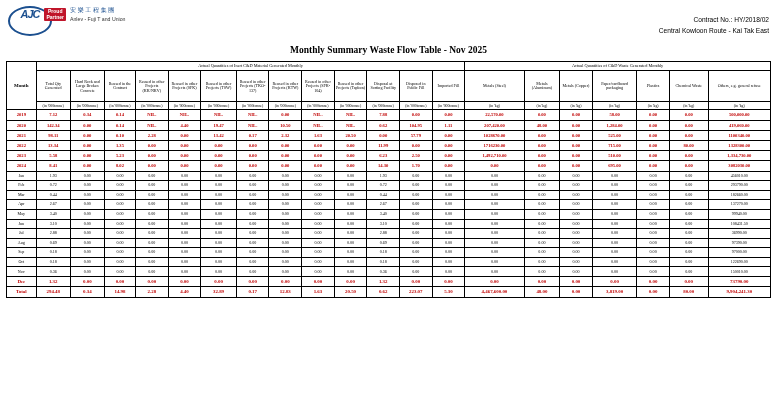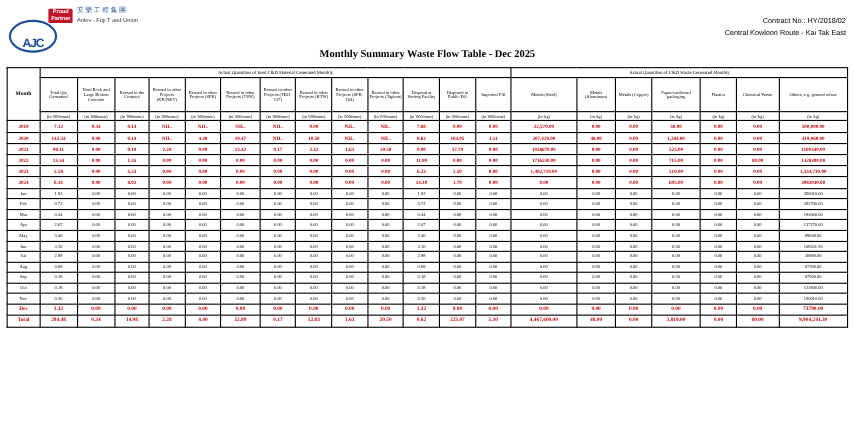--- a/index.html
+++ b/index.html
@@ -8,22 +8,22 @@
     font-family:"Liberation Serif", serif;
     color:#000;overflow:hidden;
   }
   .page{position:relative;width:777px;height:402px;}
 
   
   .hdr{display:flex;align-items:flex-start;justify-content:space-between;padding:6px 8px 0 8px;}
   .logo-wrap{display:flex;align-items:flex-start;gap:4px;}
   .logo-box{position:relative;width:58px;height:30px;}
   .logo-oval{
-    position:absolute;left:0;top:12px;width:40px;height:26px;border-radius:50%;
-    border:2px solid #1b4f8f;display:flex;align-items:flex-end;justify-content:center;
+    position:absolute;left:0;top:0;width:40px;height:26px;border-radius:50%;
+    border:2px solid #1b4f8f;display:flex;align-items:flex-start;justify-content:center;font-style:italic;
   }
   .logo-oval span{font-family:"Liberation Sans",sans-serif;font-weight:bold;font-size:11px;color:#1b4f8f;letter-spacing:-1px;}
   .logo-tag{
     position:absolute;right:0;top:2px;background:#c0152a;color:#fff;
     font-family:"Liberation Sans",sans-serif;font-size:5px;font-weight:bold;
     padding:1px 2px;border-radius:1px;line-height:1.1;text-align:center;
   }
   .logo-cn{font-family:"Liberation Sans",sans-serif;font-size:6px;line-height:1.25;color:#1b4f8f;margin-top:1px;}
   .logo-jv{font-family:"Liberation Sans",sans-serif;font-size:5.2px;color:#333;margin-top:1px;}
   .hdr-right{text-align:right;font-family:"Liberation Sans",sans-serif;font-size:6.6px;line-height:1.7;padding-top:8px;}
@@ -67,21 +67,21 @@
         <div class="logo-jv">Anlev - Fuji T and Union</div>
       </div>
     </div>
     <div class="hdr-right">
       <div>Contract No.: HY/2018/02</div>
       <div>Central Kowloon Route - Kai Tak East</div>
     </div>
   </div>
 
 
-  <div class="title">Monthly Summary Waste Flow Table - Dec 2025</div>
+  <div class="title">Monthly Summary Waste Flow Table - Nov 2025</div>
 
   <table>
     <colgroup id="cg">
         <col style="width: 20px;">
         <col style="width: 23px;">
         <col style="width: 23px;">
         <col style="width: 21px;">
         <col style="width: 22px;">
         <col style="width: 22px;">
         <col style="width: 24px;">

